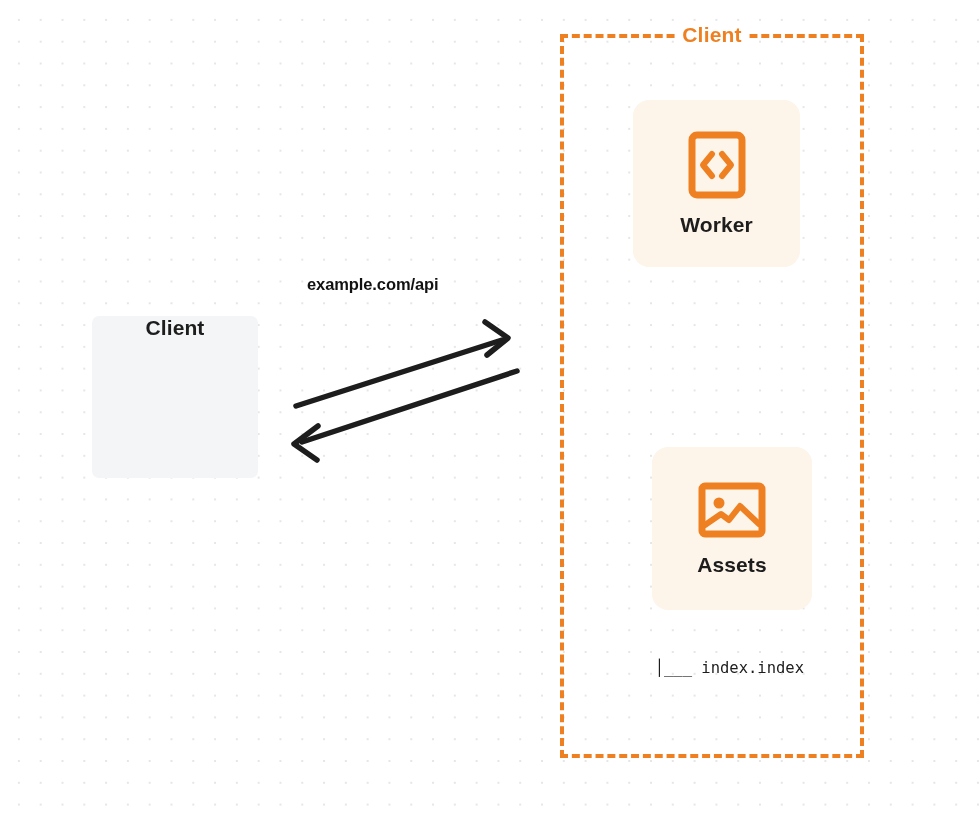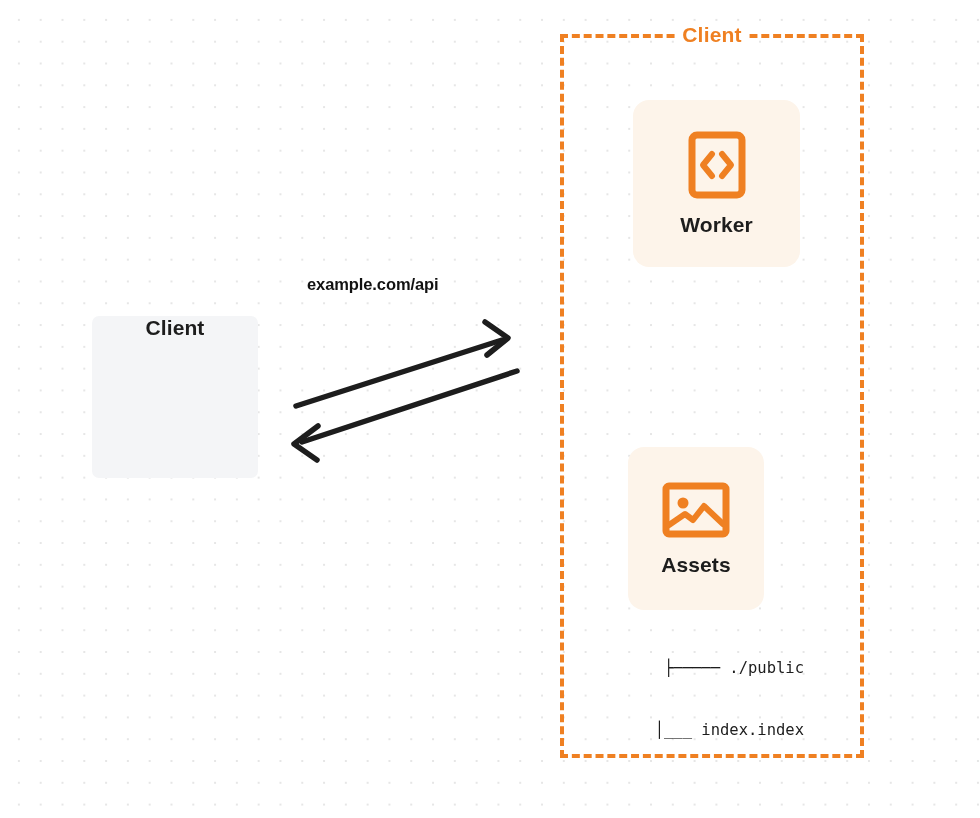--- a/index.html
+++ b/index.html
@@ -97,23 +97,23 @@
     align-items: center;
     justify-content: center;
   }
   #worker-card {
     left: 633px;
     top: 100px;
     width: 167px;
     height: 167px;
   }
   #assets-card {
-    left: 628px;
+    left: 652px;
     top: 447px;
-    width: 136px;
+    width: 160px;
     height: 163px;
   }
   .service-card .card-icon {
     line-height: 0;
     margin-bottom: 14px;
   }
   .service-card .card-label {
     font-size: 21px;
     font-weight: bold;
     color: #1d1d1d;
@@ -179,18 +179,17 @@
       <svg width="68" height="58" viewBox="0 0 68 58">
         <rect x="4" y="5" width="60" height="48" rx="3" ry="3" fill="none" stroke="#ef8022" stroke-width="7"></rect>
         <circle cx="21" cy="22" r="5.5" fill="#ef8022"></circle>
         <polyline points="7,44 23,33 31,39 42,25 61,43" fill="none" stroke="#ef8022" stroke-width="6" stroke-linecap="round" stroke-linejoin="round"></polyline>
       </svg>
     </span>
     <span class="card-label">Assets</span>
   </div>
 
   <div id="file-tree">
-    <span class="tree-row"><span>├─────</span> <span>./public</span></span>
     <span class="tree-row"><span>│___</span> <span>index.index</span></span>
     
   </div>
 
 </div>
 
 </body></html>

